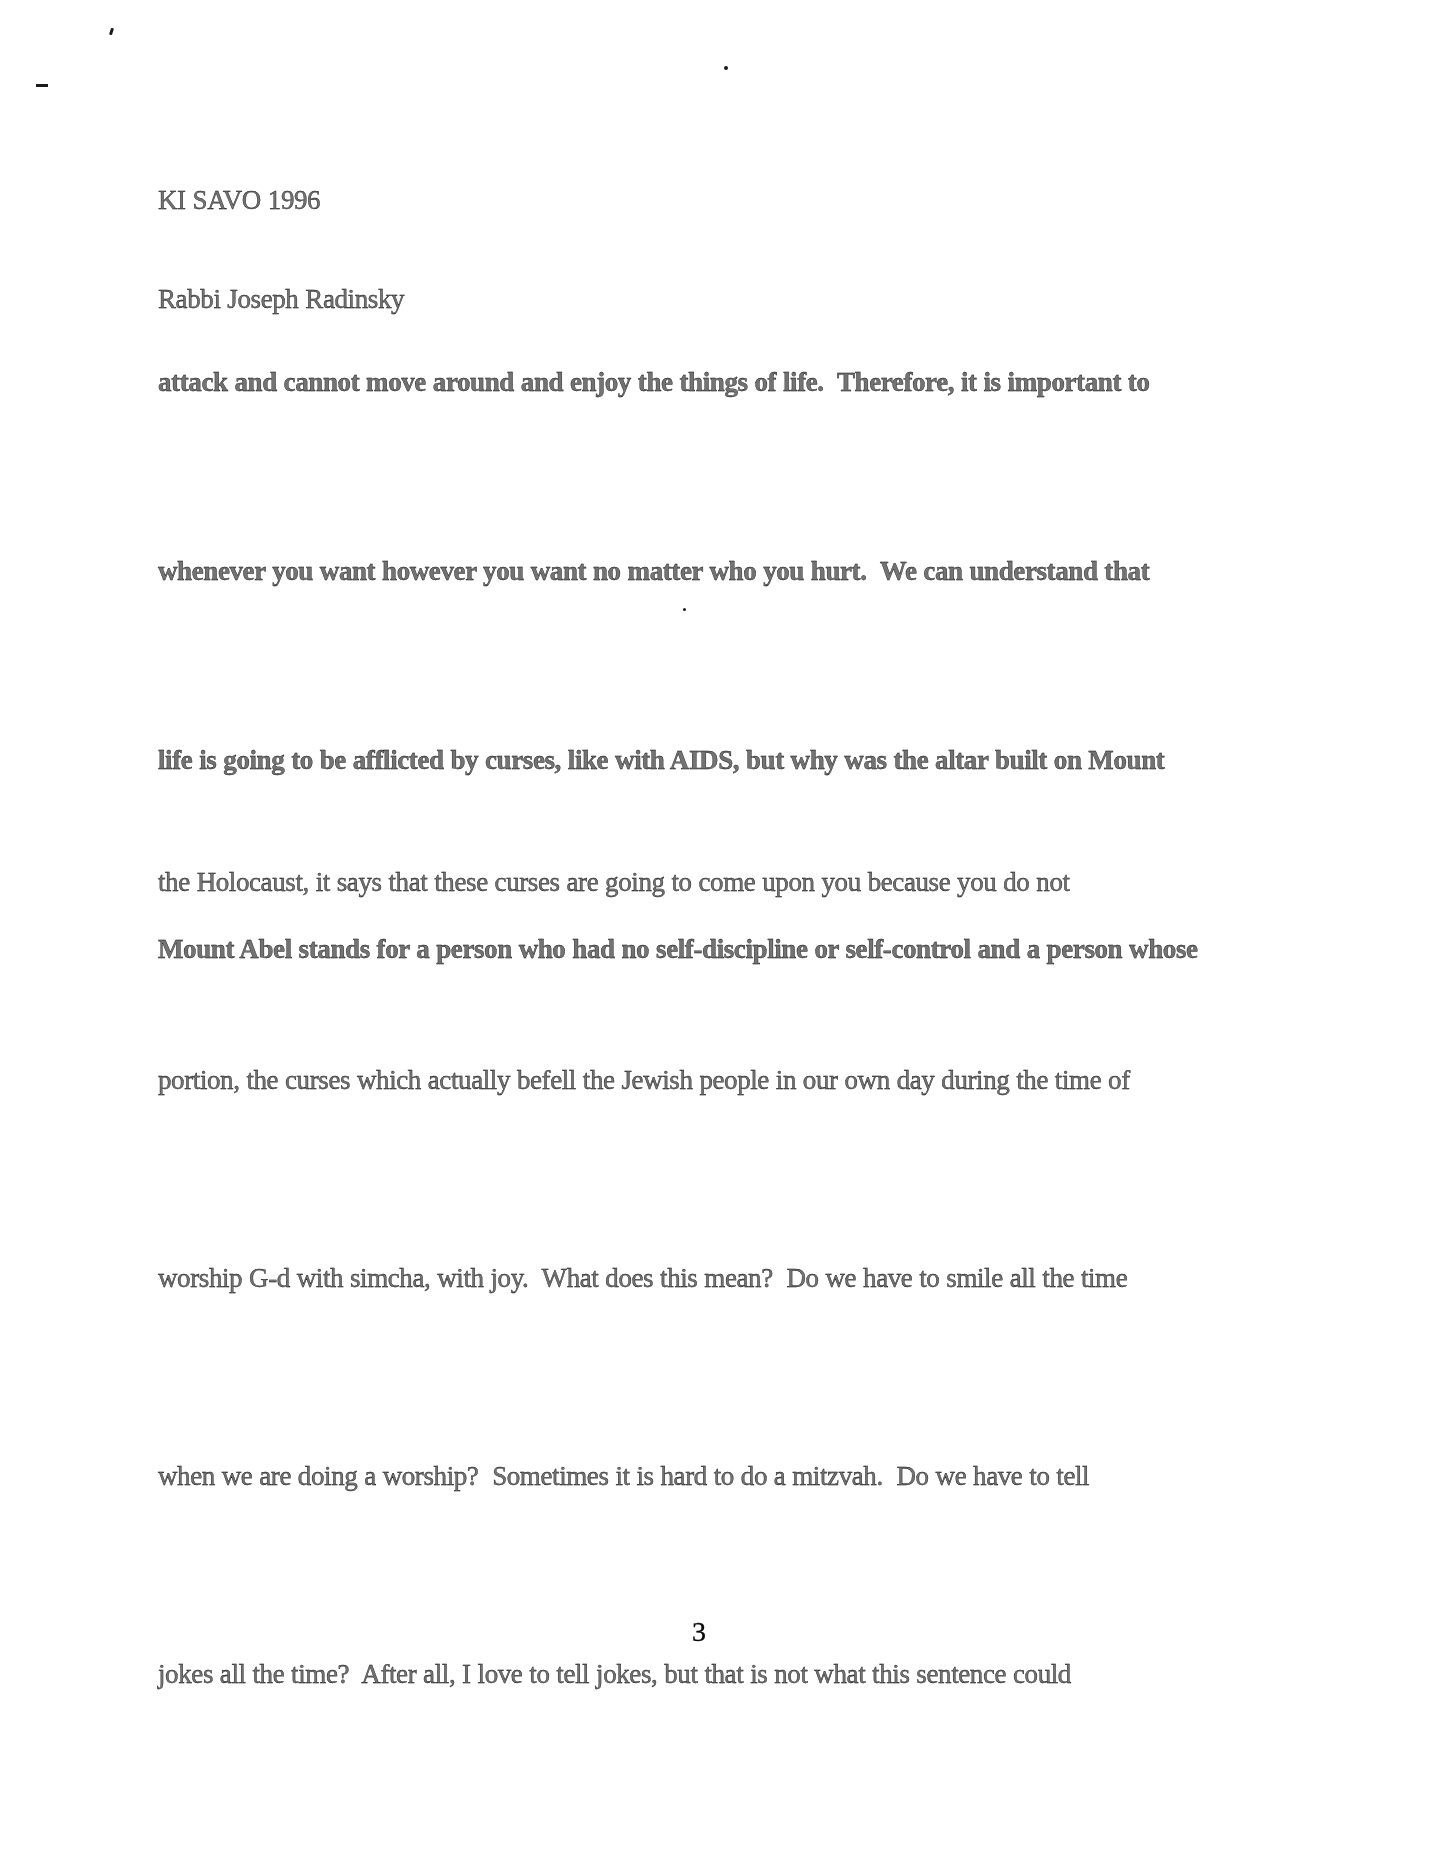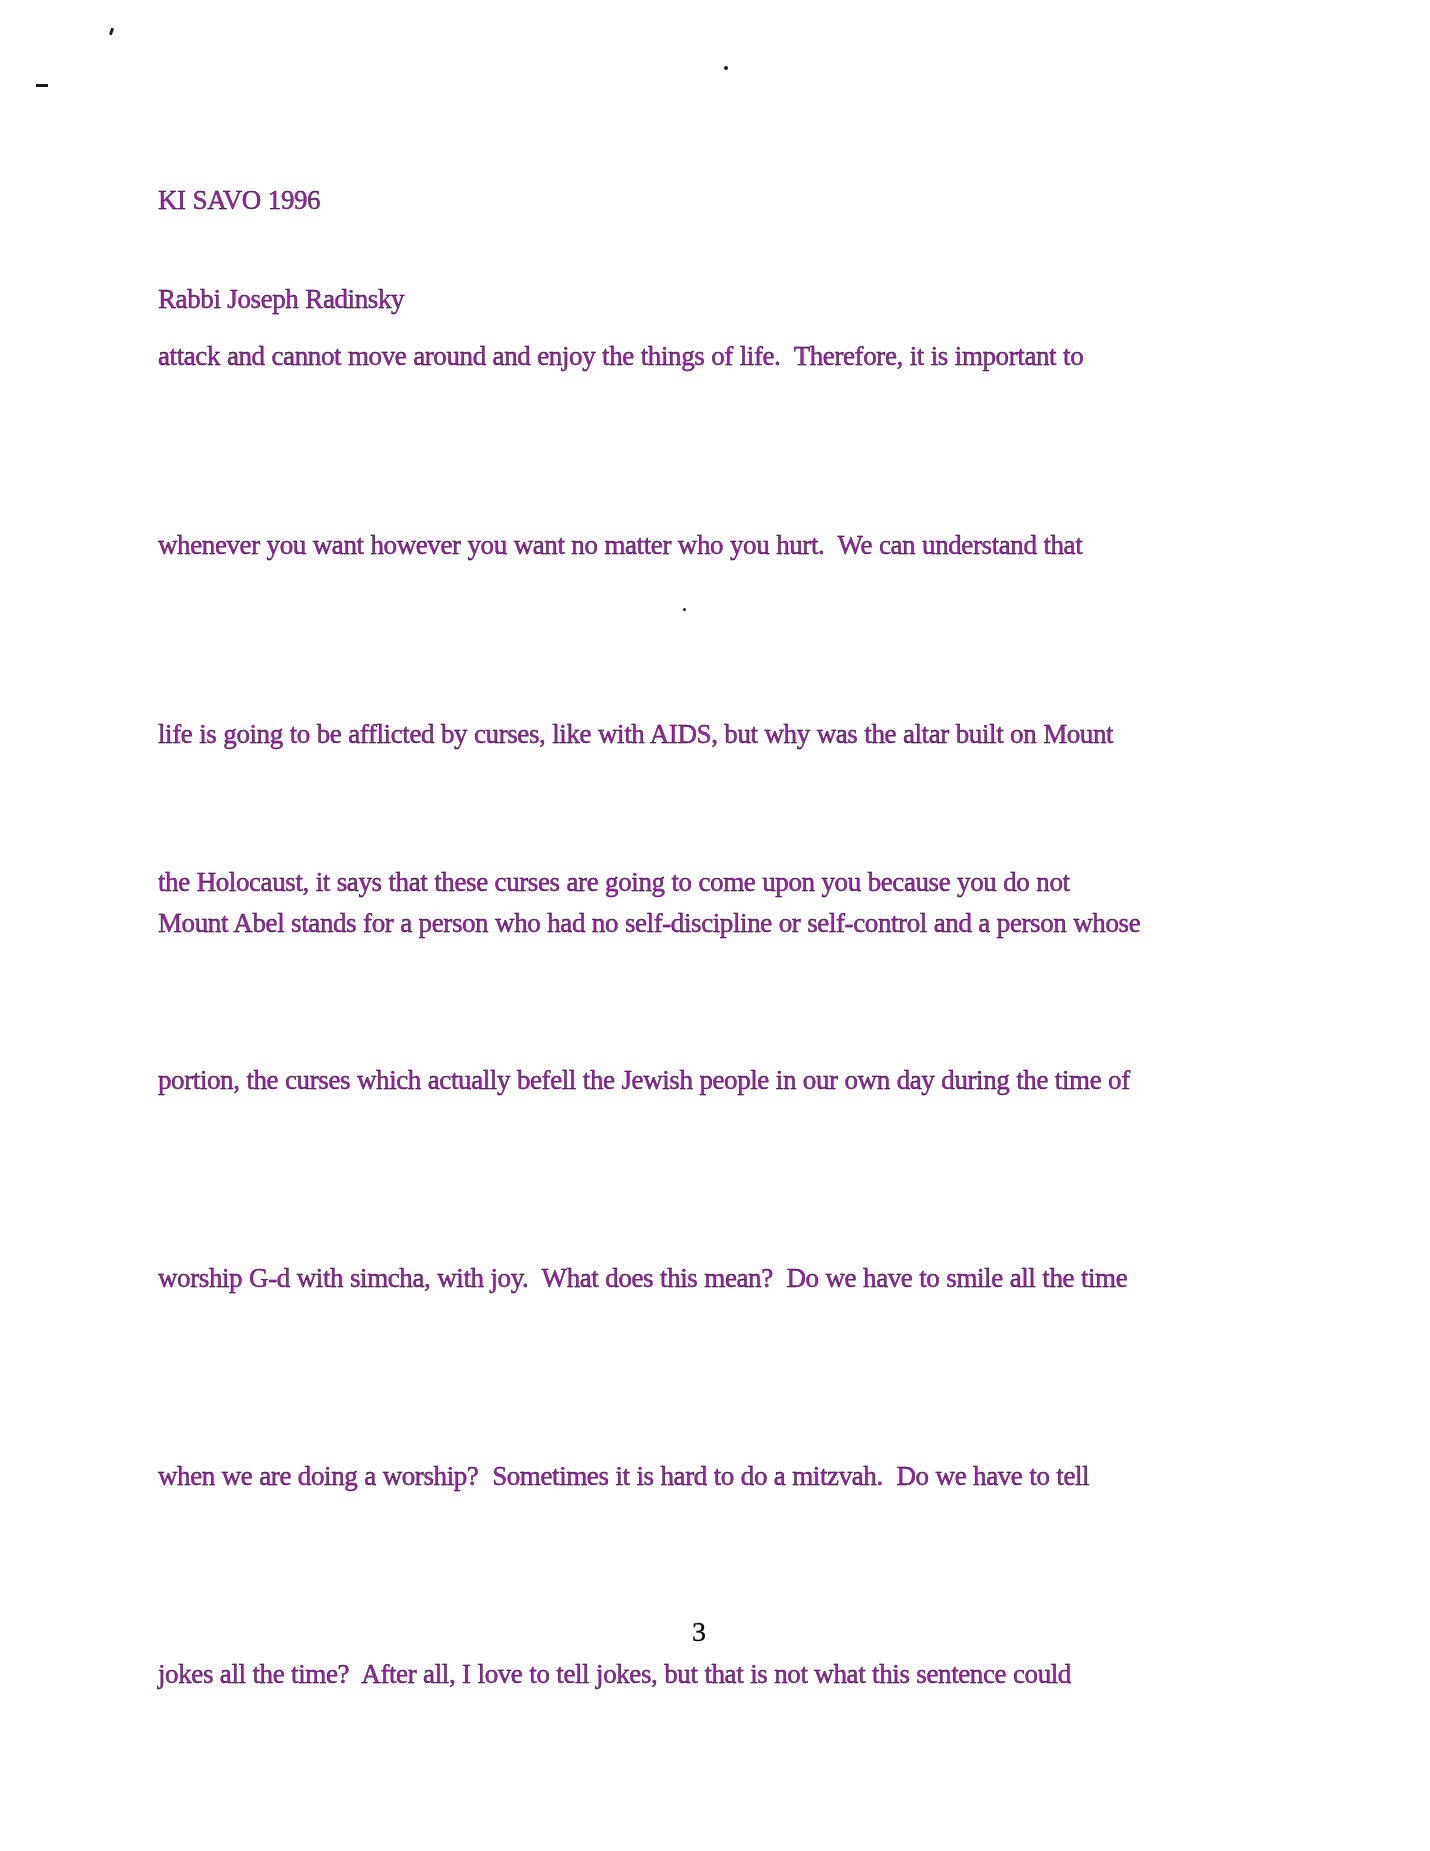--- a/index.html
+++ b/index.html
@@ -16,30 +16,31 @@
     font-family: "Liberation Serif", "DejaVu Serif", serif;
     color: #070707;
   }
   .doc-text {
     position: absolute;
     left: 158px;
     font-size: 27px;
     letter-spacing: -0.4px;
     word-spacing: 0.5px;
     white-space: pre;
-    color: #a21caf;
+    color: #737373;
     -webkit-text-stroke: 0.35px #000;
   }
   .doc-header {
     top: 118px;
     line-height: 33px;
   }
   .para-1 {
-    top: 199px;
+    top: 225px;
     line-height: 63px;
+    font-weight: bold;
   }
   .para-2 {
     top: 717px;
     line-height: 66px;
   }
   .page-number {
     position: absolute;
     top: 1616px;
     left: 0;
     width: 1398px;

